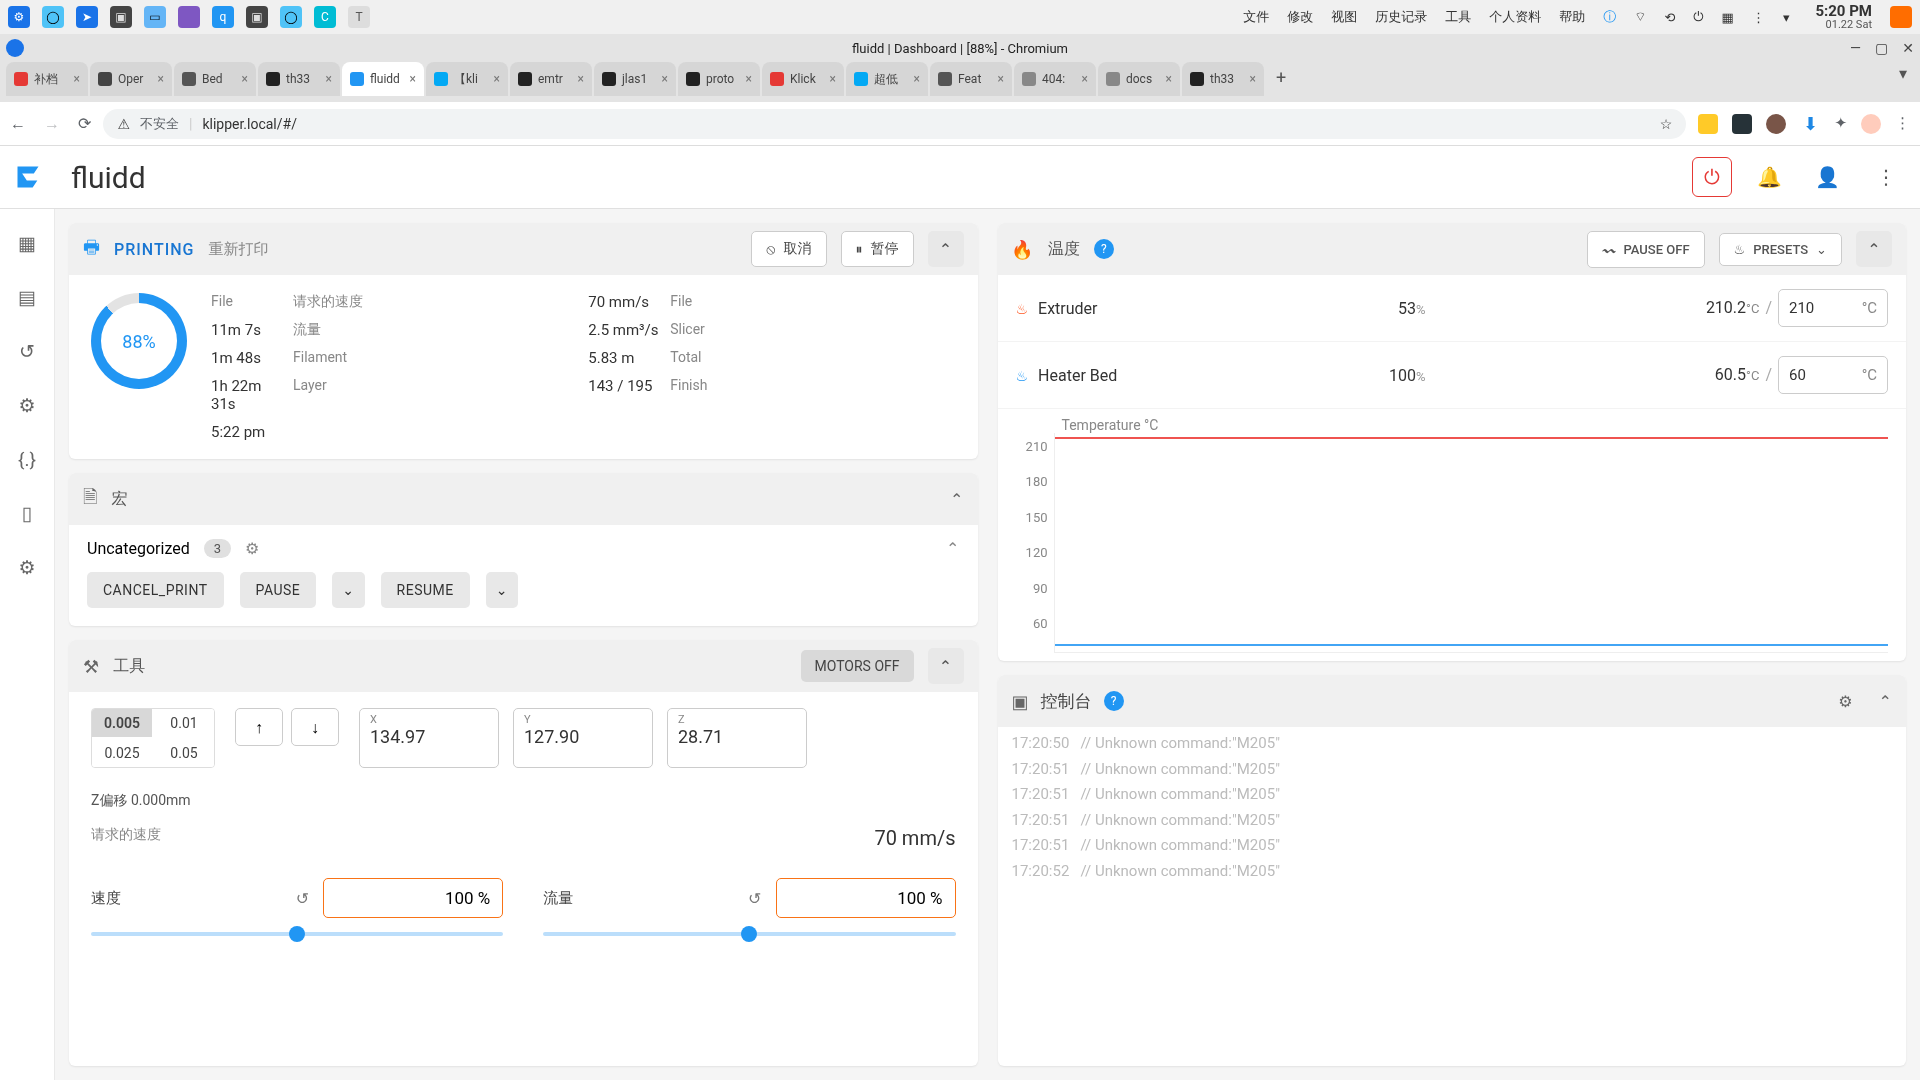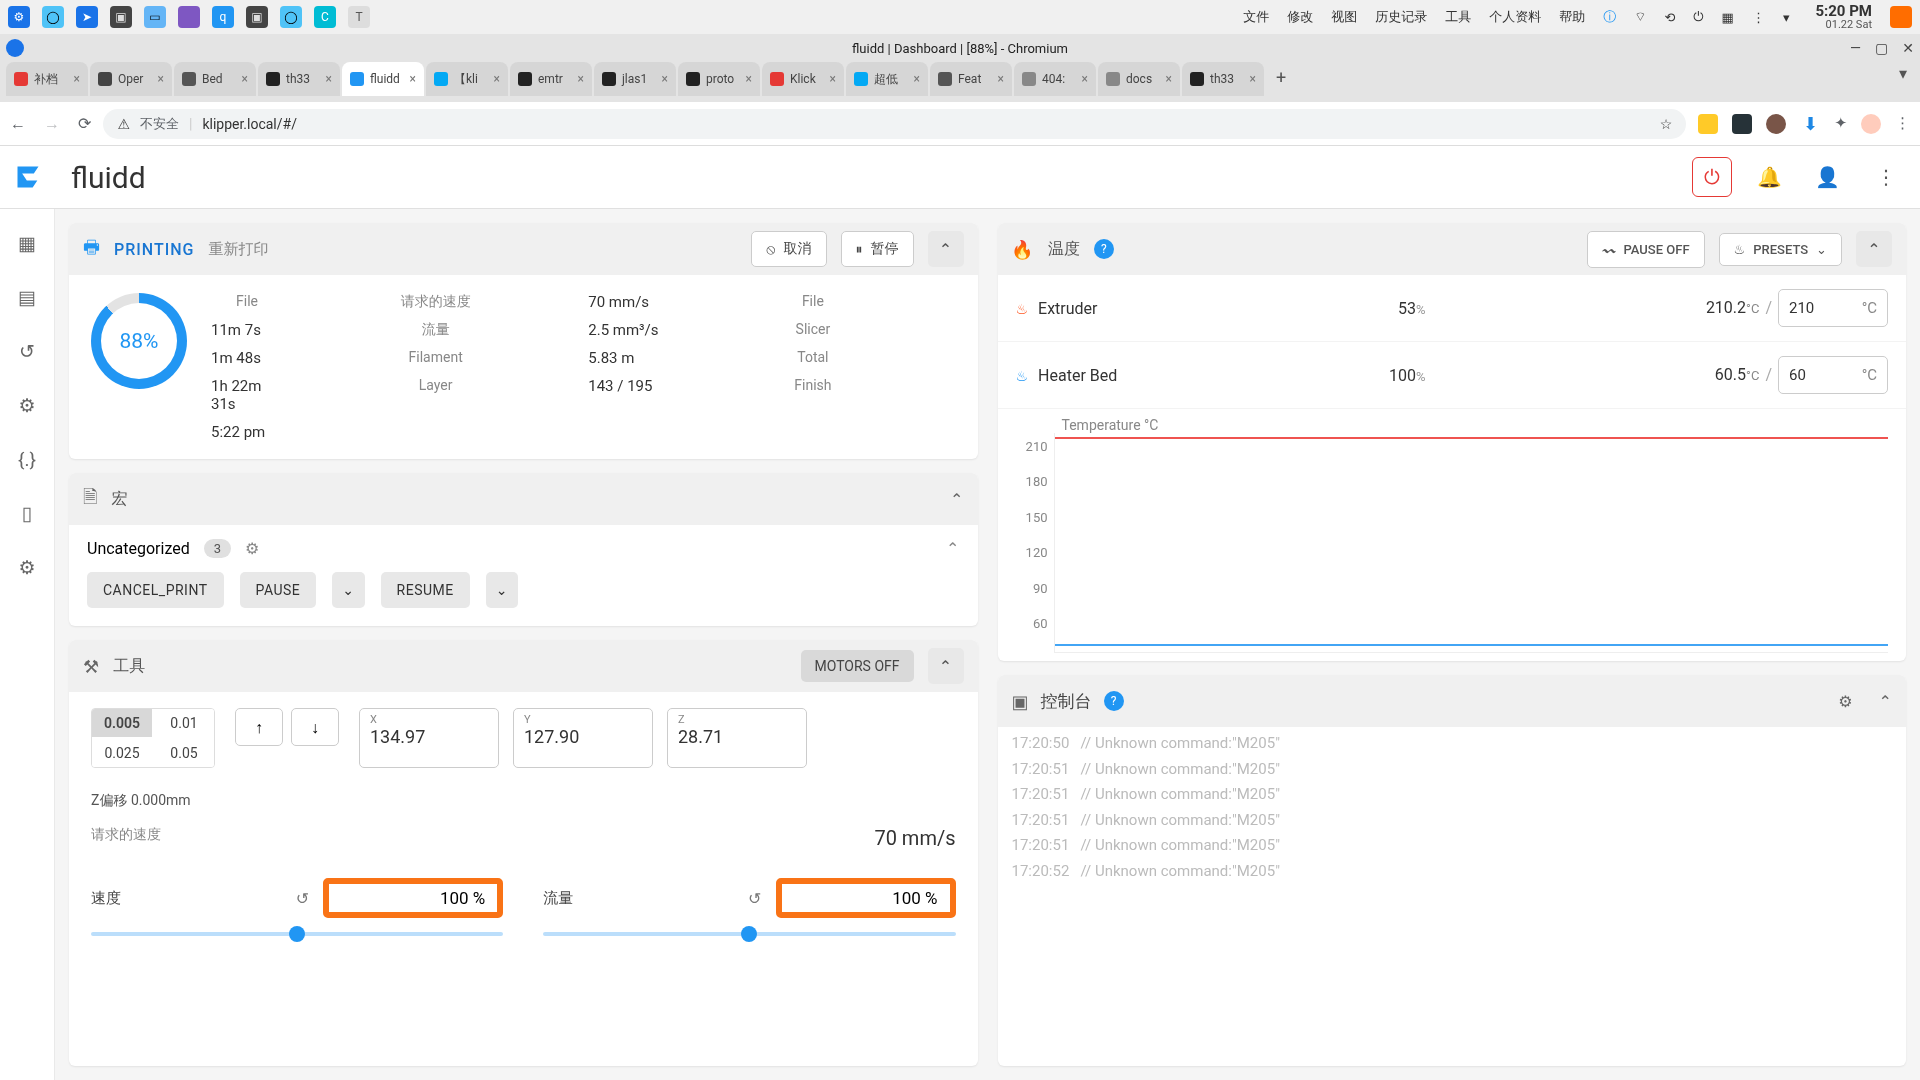--- a/index.html
+++ b/index.html
@@ -60,23 +60,23 @@
 .cardhdr .sp { flex:1; }
 .chip { background:#e0e0e0; color:#444; border-radius:5px; padding:8px 14px; font-size:14px; display:flex; align-items:center; gap:8px; cursor:default; }
 .chip.outl { background:#fff; border:1px solid #ccc; }
 .iconbtn { width:36px; height:36px; border-radius:5px; background:#e8e8e8; display:flex; align-items:center; justify-content:center; color:#555; }
 .cardhdr .chev { margin-left:8px; color:#666; }
 
 
 .pbody { display:flex; padding:18px 22px; gap:24px; }
 .ring { width:96px; height:96px; border-radius:50%; position:relative; background:conic-gradient(#2196f3 0 88%, #e3e3e3 88% 100%); display:flex; align-items:center; justify-content:center; }
 .ring::after { content:""; position:absolute; width:76px; height:76px; border-radius:50%; background:#fff; }
-.ring .pct { position:relative; z-index:1; color:#2196f3; font-size:21px; }
+.ring .pct { position:relative; z-index:1; color:#2196f3; font-size:18px; }
 .pgrid { flex:1; display:grid; grid-template-columns:72px 1fr 72px 1fr; row-gap:10px; column-gap:10px; font-size:15px; }
-.pgrid .lbl { color:#888; font-size:14px;text-align:center; }
+.pgrid .lbl { color:#888; font-size:14px; }
 .pgrid .val { color:#333; }
 
 
 .macrobar { padding:14px 18px; display:flex; align-items:center; gap:14px; }
 .badge { background:#e0e0e0; border-radius:12px; padding:2px 10px; font-size:13px; color:#555; }
 .macbtns { padding:0 18px 18px; display:flex; gap:16px; }
 .mbtn { background:#e8e8e8; border-radius:5px; padding:10px 16px; font-size:14px; color:#333; letter-spacing:0.5px; }
 .mbtn.dd { padding:10px 10px; }
 
 
@@ -89,21 +89,21 @@
 .cbox { width:140px; border:1px solid #ccc; border-radius:5px; padding:4px 10px; }
 .cbox .ax { font-size:11px; color:#888; } .cbox .cv { font-size:18px; color:#333; }
 .zline { width:100%; font-size:14px; color:#555; margin-top:4px; }
 .reqspd { width:100%; display:flex; color:#888; font-size:14px; margin-top:-4px; }
 .reqspd .rv { margin-left:auto; font-size:20px; color:#333; }
 .sliders { width:100%; display:flex; gap:40px; margin-top:8px; }
 .sld { flex:1; }
 .sld .srow { display:flex; align-items:center; gap:14px; }
 .sld .slbl { font-size:15px; color:#444; flex:1; }
 .sld .sref { color:#777; }
-.sld input[type=text] { width:180px; height:40px; border:6px solid #f97316; border-radius:5px; text-align:right; padding:0 12px; font-size:17px; }
+.sld input[type=text] { width:180px; height:40px; border:1px solid #f97316; border-radius:5px; text-align:right; padding:0 12px; font-size:17px; }
 .track { margin-top:14px; height:4px; background:#bbdefb; position:relative; border-radius:2px; }
 .track .thumb { position:absolute; top:-6px; width:16px; height:16px; border-radius:50%; background:#2196f3; transform:translateX(-50%); }
 
 
 .thdr .tbtn { display:flex; align-items:center; gap:8px; background:#fff; border:1px solid #ccc; border-radius:5px; padding:8px 14px; font-size:13px; color:#555; font-weight:500; }
 .ttable { width:100%; border-collapse:collapse; }
 .ttable th { text-align:left; padding:10px 18px; font-size:14px; color:#666; font-weight:500; border-bottom:1px solid #eee; }
 .ttable th.r, .ttable td.r { text-align:right; }
 .ttable td { padding:14px 18px; font-size:16px; color:#333; border-bottom:1px solid #f3f3f3; }
 .ttable td .fire { color:#ff5722; margin-right:10px; font-size:14px; }

